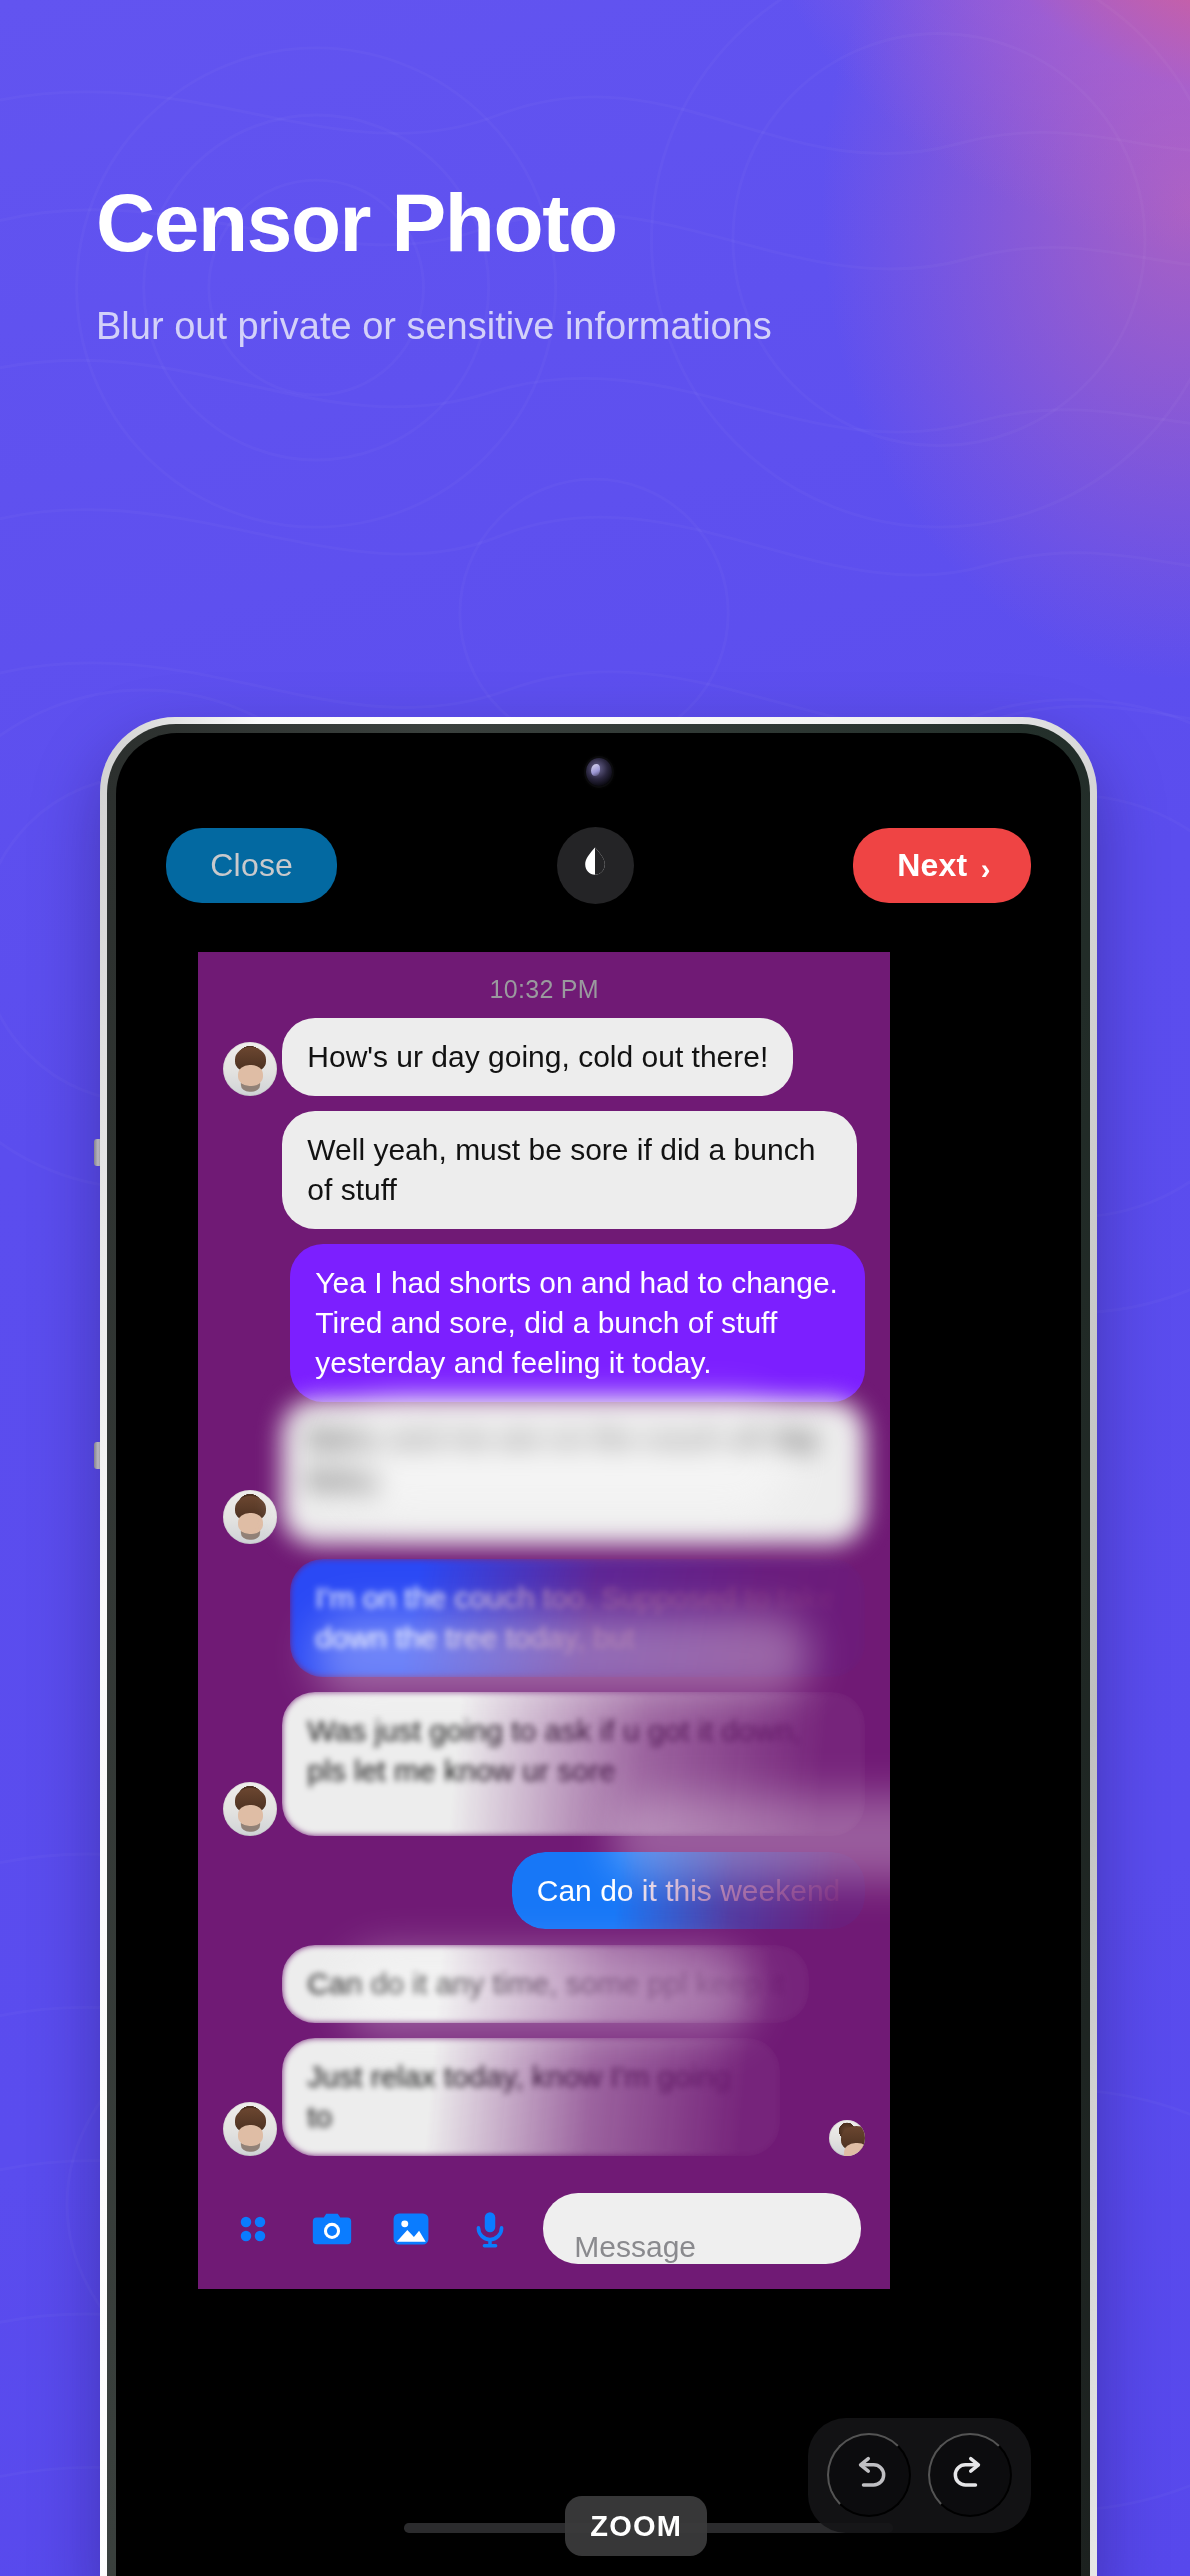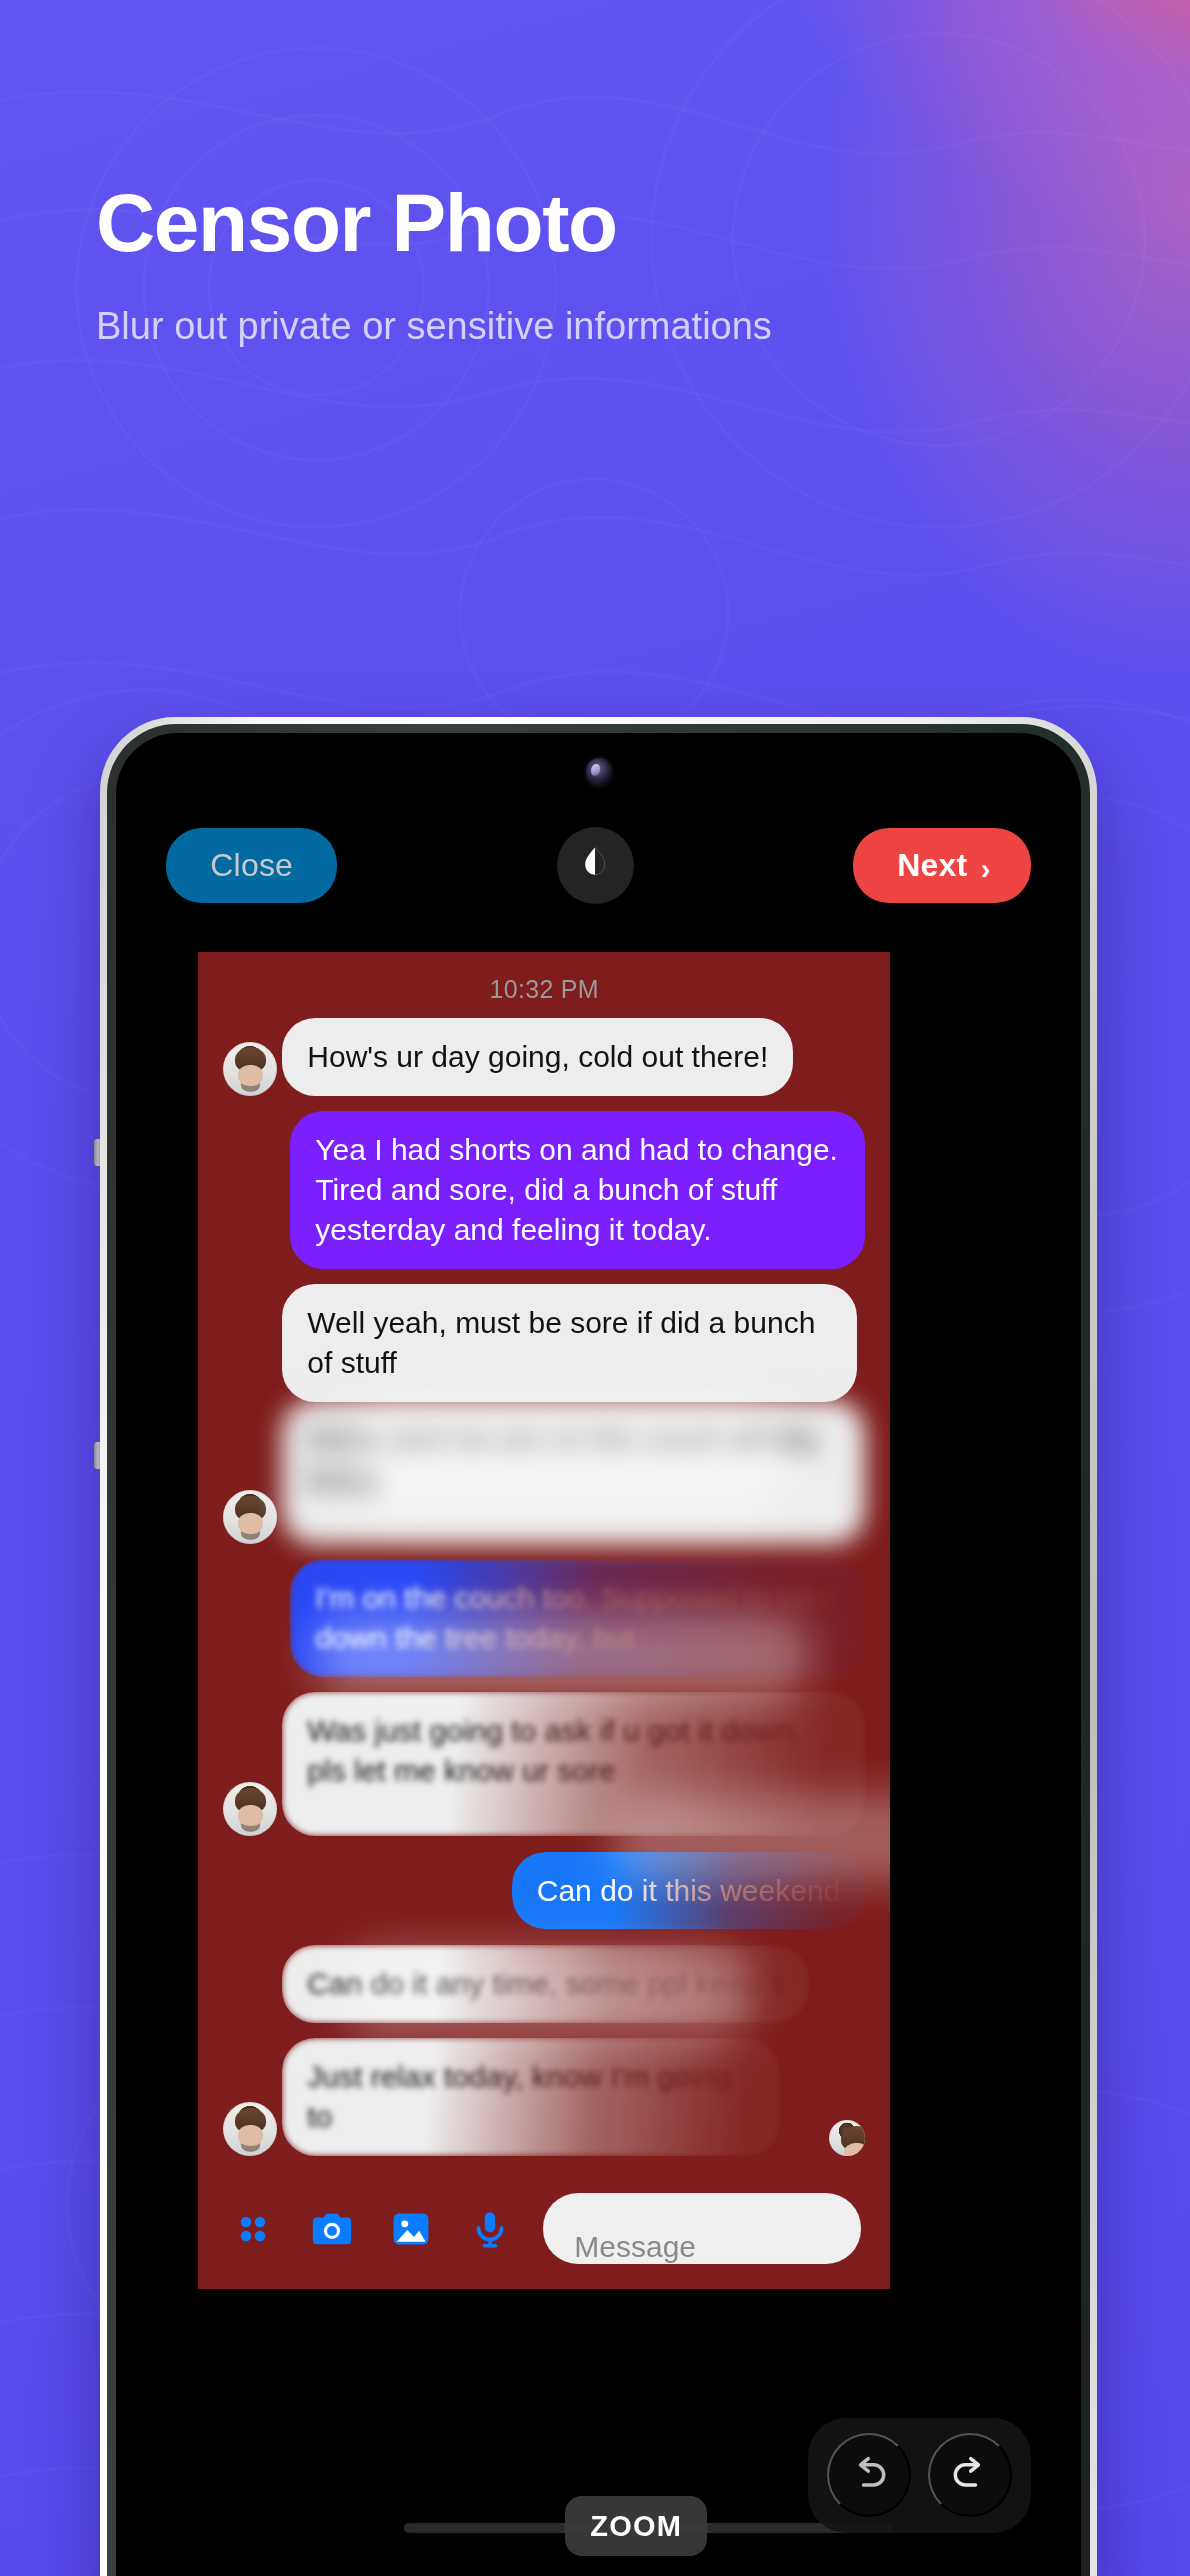--- a/index.html
+++ b/index.html
@@ -105,21 +105,21 @@
     padding:19px 40px 19px 44px; border-radius:36px; border:none;
     display:flex; align-items:flex-end; gap:13.4px;
     letter-spacing:0.2px;
   }
   #next-button .chev{ font-size:29px; font-weight:bold; line-height:1; }
 
   
   #chat-canvas{
     position:absolute; left:82px; top:219px;
     width:692px; height:1337px;
-    background:#7f1d1d; overflow:hidden;
+    background:#701a75; overflow:hidden;
   }
   #chat-timestamp{
     text-align:center; color:#9A9A9E; font-size:25px;
     padding:23px 0 13.4px; letter-spacing:0.3px;
   }
   .msg-row{ display:flex; align-items:flex-end; gap:5px; padding:0 25px 15.3px 25px; }
   .msg-row.out{ justify-content:flex-end; }
   .avatar{
     width:54px; height:54px; border-radius:50%; flex:0 0 54px;
     background:
@@ -280,27 +280,27 @@
 
       <div id="chat-canvas">
 
         <div id="chat-timestamp">10:32 PM</div>
 
         <div class="msg-row">
           <div class="avatar"></div>
           <div class="bubble in">How's ur day going, cold out there!</div>
         </div>
 
+        <div class="msg-row">
+          <div class="avatar-spacer"></div>
+          <div class="bubble in">Well yeah, must be sore if did a bunch of stuff</div>
+        </div>
+
         <div class="msg-row out">
           <div class="bubble out-purple">Yea I had shorts on and had to change. Tired and sore, did a bunch of stuff yesterday and feeling it today.</div>
-        </div>
-
-        <div class="msg-row">
-          <div class="avatar-spacer"></div>
-          <div class="bubble in">Well yeah, must be sore if did a bunch of stuff</div>
         </div>
 
         <div class="msg-row" style="margin-top:-17px">
           <div class="avatar"></div>
           <div class="bubble in blur-hard" style="min-height:144px;max-width:594px">Daisy and me are on the couch all day today</div>
         </div>
 
         <div class="msg-row out">
           <div class="bubble out-blue mask-right-soft blur-lite" style="position:relative">I'm on the couch too. Supposed to take down the tree today, but</div>
         </div>

